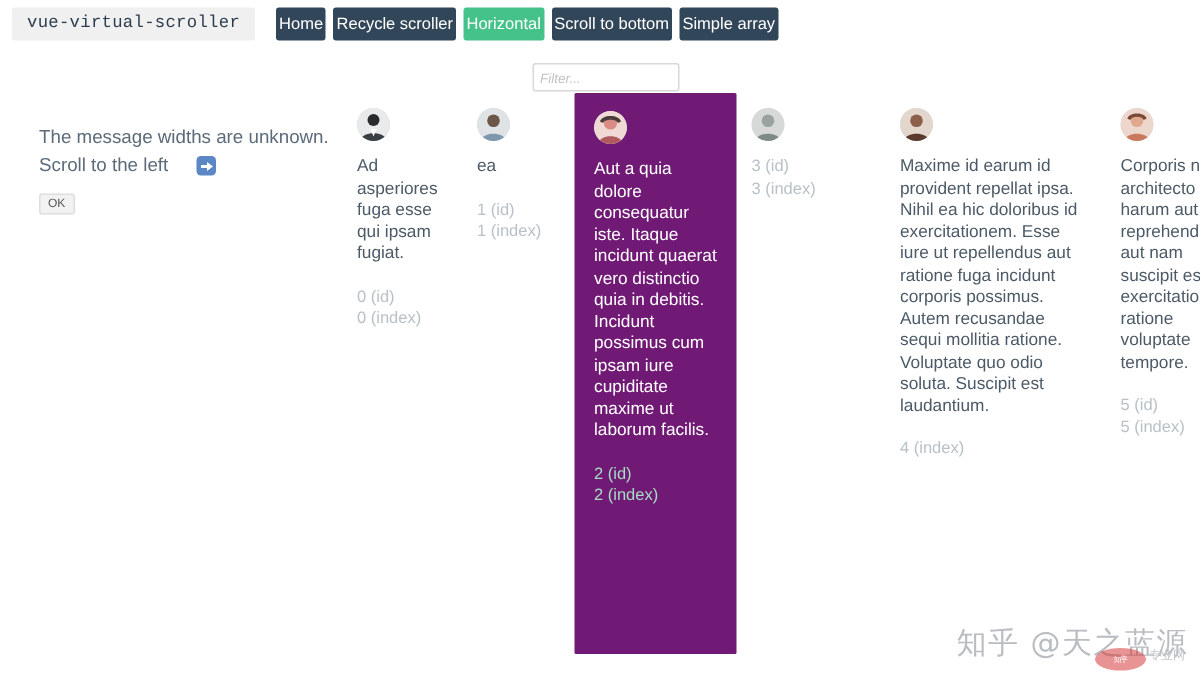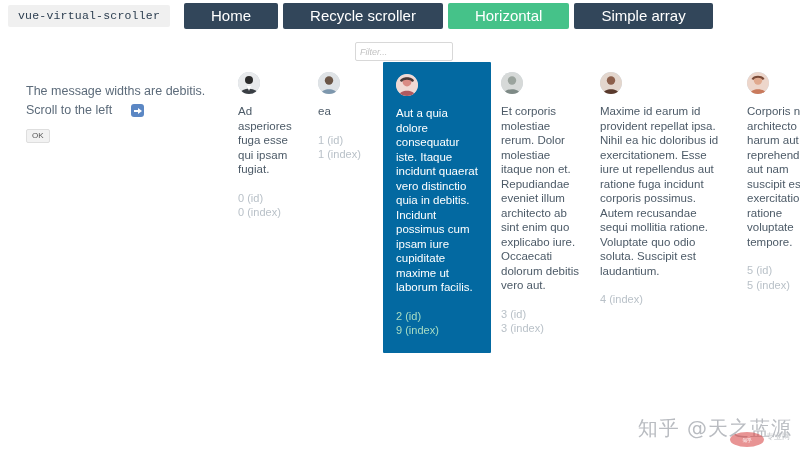--- a/index.html
+++ b/index.html
@@ -38,22 +38,22 @@
     line-height: 1;
   }
   .nav-tabs {
     display: flex;
     gap: 5px;
     margin-left: 8px;
   }
   .nav-tab {
     background: #32465a;
     color: #ffffff;
-    font-size: 15px;
-    padding: 5px 27px;
+    font-size: 11px;
+    padding: 5px 2px;
     border-radius: 2px;
     white-space: nowrap;
     line-height: 1.1;
     cursor: pointer;
     user-select: none;
   }
   .nav-tab.active {
     background: #45c289;
   }
   .filter-input {
@@ -147,22 +147,22 @@
     align-items: flex-start;
     height: 100%;
   }
   .msg {
     box-sizing: border-box;
     padding: 10px 10px 10px 10px;
     flex: none;
     position: relative;
   }
   .msg.highlight {
-    background: #0369a1;
-    height: 291px;
+    background: #701a75;
+    height: 374px;
     border-radius: 1px;
     padding-left: 13px;
     padding-top: 12px;
   }
   .avatar {
     width: 22px;
     height: 22px;
     border-radius: 50%;
     overflow: hidden;
     margin-bottom: 10px;
@@ -236,28 +236,29 @@
 </style>
 </head>
 <body>
 
 <div class="navbar">
   <div class="brand">vue-virtual-scroller</div>
   <div class="nav-tabs">
     <div class="nav-tab">Home</div>
     <div class="nav-tab">Recycle scroller</div>
     <div class="nav-tab active">Horizontal</div>
+    <div class="nav-tab">Scroll to bottom</div>
     <div class="nav-tab">Simple array</div>
   </div>
 </div>
 
 <input class="filter-input" type="text" placeholder="Filter..." style="">
 
 <div class="hint">
-  <span class="hint-line">The message widths are debitis.</span>
+  <span class="hint-line">The message widths are unknown.</span>
   <span class="hint-line hint-line-2">
     <span>Scroll to the left</span>
     <span class="arrow-emoji"></span>
   </span>
   <div class="ok-button">OK</div>
 </div>
 
 <div class="scroller">
   <div class="scroller-track">
 
@@ -292,32 +293,31 @@
       <span class="avatar">
         <svg width="22" height="22" viewBox="0 0 22 22">
           <circle cx="11" cy="11" r="11" fill="#f0d9d4"></circle>
           <circle cx="11" cy="8" r="4.4" fill="#d98b84"></circle>
           <path d="M2.5 22 C4 15 18 15 19.5 22 Z" fill="#b05a60"></path>
           <path d="M4 7 C5 2 17 2 18 7 L16 8 C15 5 7 5 6 8 Z" fill="#4a3a38"></path>
         </svg>
       </span>
       <p class="msg-text">Aut a quia dolore consequatur iste. Itaque incidunt quaerat vero distinctio quia in debitis. Incidunt possimus cum ipsam iure cupiditate maxime ut laborum facilis.</p>
       <div class="msg-meta">2 (id)</div>
-      <div class="msg-meta">9 (index)</div>
+      <div class="msg-meta">2 (index)</div>
     </div>
 
     <div class="msg w-3">
       <span class="avatar">
         <svg width="22" height="22" viewBox="0 0 22 22">
           <circle cx="11" cy="11" r="11" fill="#d6d9d8"></circle>
           <circle cx="11" cy="8.5" r="4.2" fill="#9aa39d"></circle>
           <path d="M2.5 22 C4 15.5 18 15.5 19.5 22 Z" fill="#7e8a86"></path>
         </svg>
       </span>
-      <p class="msg-text">Et corporis molestiae rerum. Dolor molestiae itaque non et. Repudiandae eveniet illum architecto ab sint enim quo explicabo iure. Occaecati dolorum debitis vero aut.</p>
       <div class="msg-meta">3 (id)</div>
       <div class="msg-meta">3 (index)</div>
     </div>
 
     <div class="msg w-4">
       <span class="avatar">
         <svg width="22" height="22" viewBox="0 0 22 22">
           <circle cx="11" cy="11" r="11" fill="#e3d6cd"></circle>
           <circle cx="11" cy="8.5" r="4.2" fill="#8c5f4b"></circle>
           <path d="M2.5 22 C4 15.5 18 15.5 19.5 22 Z" fill="#5a3a2d"></path>

